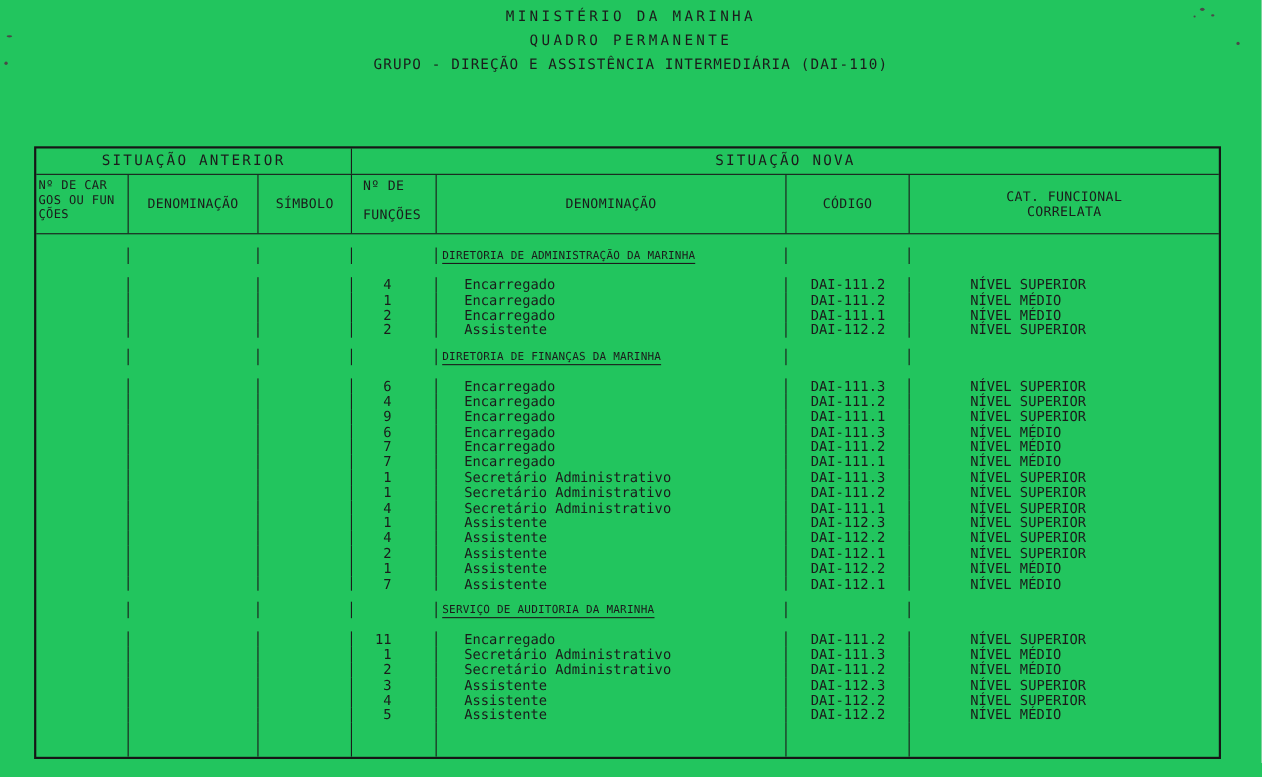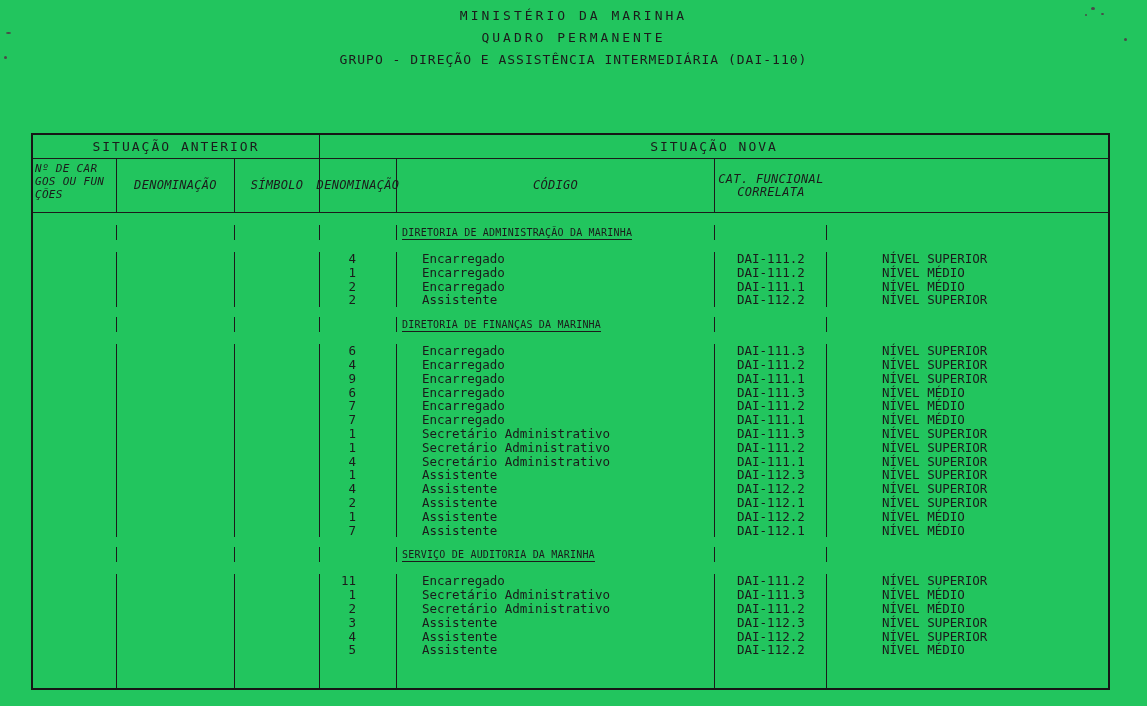--- a/index.html
+++ b/index.html
@@ -23,21 +23,21 @@
     width:1079px; height:557px;
     border:2px solid #161616;
     display:flex; flex-direction:column;
   }
   .grow { display:grid; grid-template-columns:287px 1fr; height:24px; border-bottom:1.5px solid #1b1b1b; }
   .gcell { display:flex; align-items:center; justify-content:center; font-size:13px; letter-spacing:2px; white-space:nowrap; }
   .gcell.first { border-right:1.5px solid #1b1b1b; }
 
   .hrow {
     display:grid; grid-template-columns:84px 118px 85px 77px 318px 112px 1fr;
-    height:54px; border-bottom:1.5px solid #1b1b1b;font-style:italic;
+    height:54px; border-bottom:1.5px solid #1b1b1b;
   }
   .hcell {
     font-size:12px; display:flex; align-items:center; justify-content:center;
     text-align:center; white-space:pre-line; letter-spacing:0.3px; line-height:13px;
   }
   .hcell:not(:last-child) { border-right:1.5px solid #1b1b1b; }
   .hcell.c1 { align-items:flex-start; justify-content:flex-start; text-align:left; font-size:11px; padding:3px 2px; }
   .hcell.c4 { align-items:flex-start; justify-content:flex-start; text-align:left; padding:4px 0 0 10px; }
 
   .tbody { flex:1; display:flex; flex-direction:column; padding-top:2px; overflow:hidden; }
@@ -72,20 +72,23 @@
     <div class="grow">
       <div class="gcell first">SITUAÇÃO ANTERIOR</div>
       <div class="gcell">SITUAÇÃO NOVA</div>
     </div>
     <div class="hrow">
       <div class="hcell c1">Nº DE CAR
 GOS OU FUN
 ÇÕES</div>
       <div class="hcell c2">DENOMINAÇÃO</div>
       <div class="hcell c3">SÍMBOLO</div>
+      <div class="hcell c4">Nº DE
+
+FUNÇÕES</div>
       <div class="hcell c5">DENOMINAÇÃO</div>
       <div class="hcell c6">CÓDIGO</div>
       <div class="hcell c7">CAT. FUNCIONAL
 CORRELATA</div>
     </div>
     <div class="tbody">
         <div class="trow title-row">
           <div class="tcell c1"></div>
           <div class="tcell c2"></div>
           <div class="tcell c3"></div>

